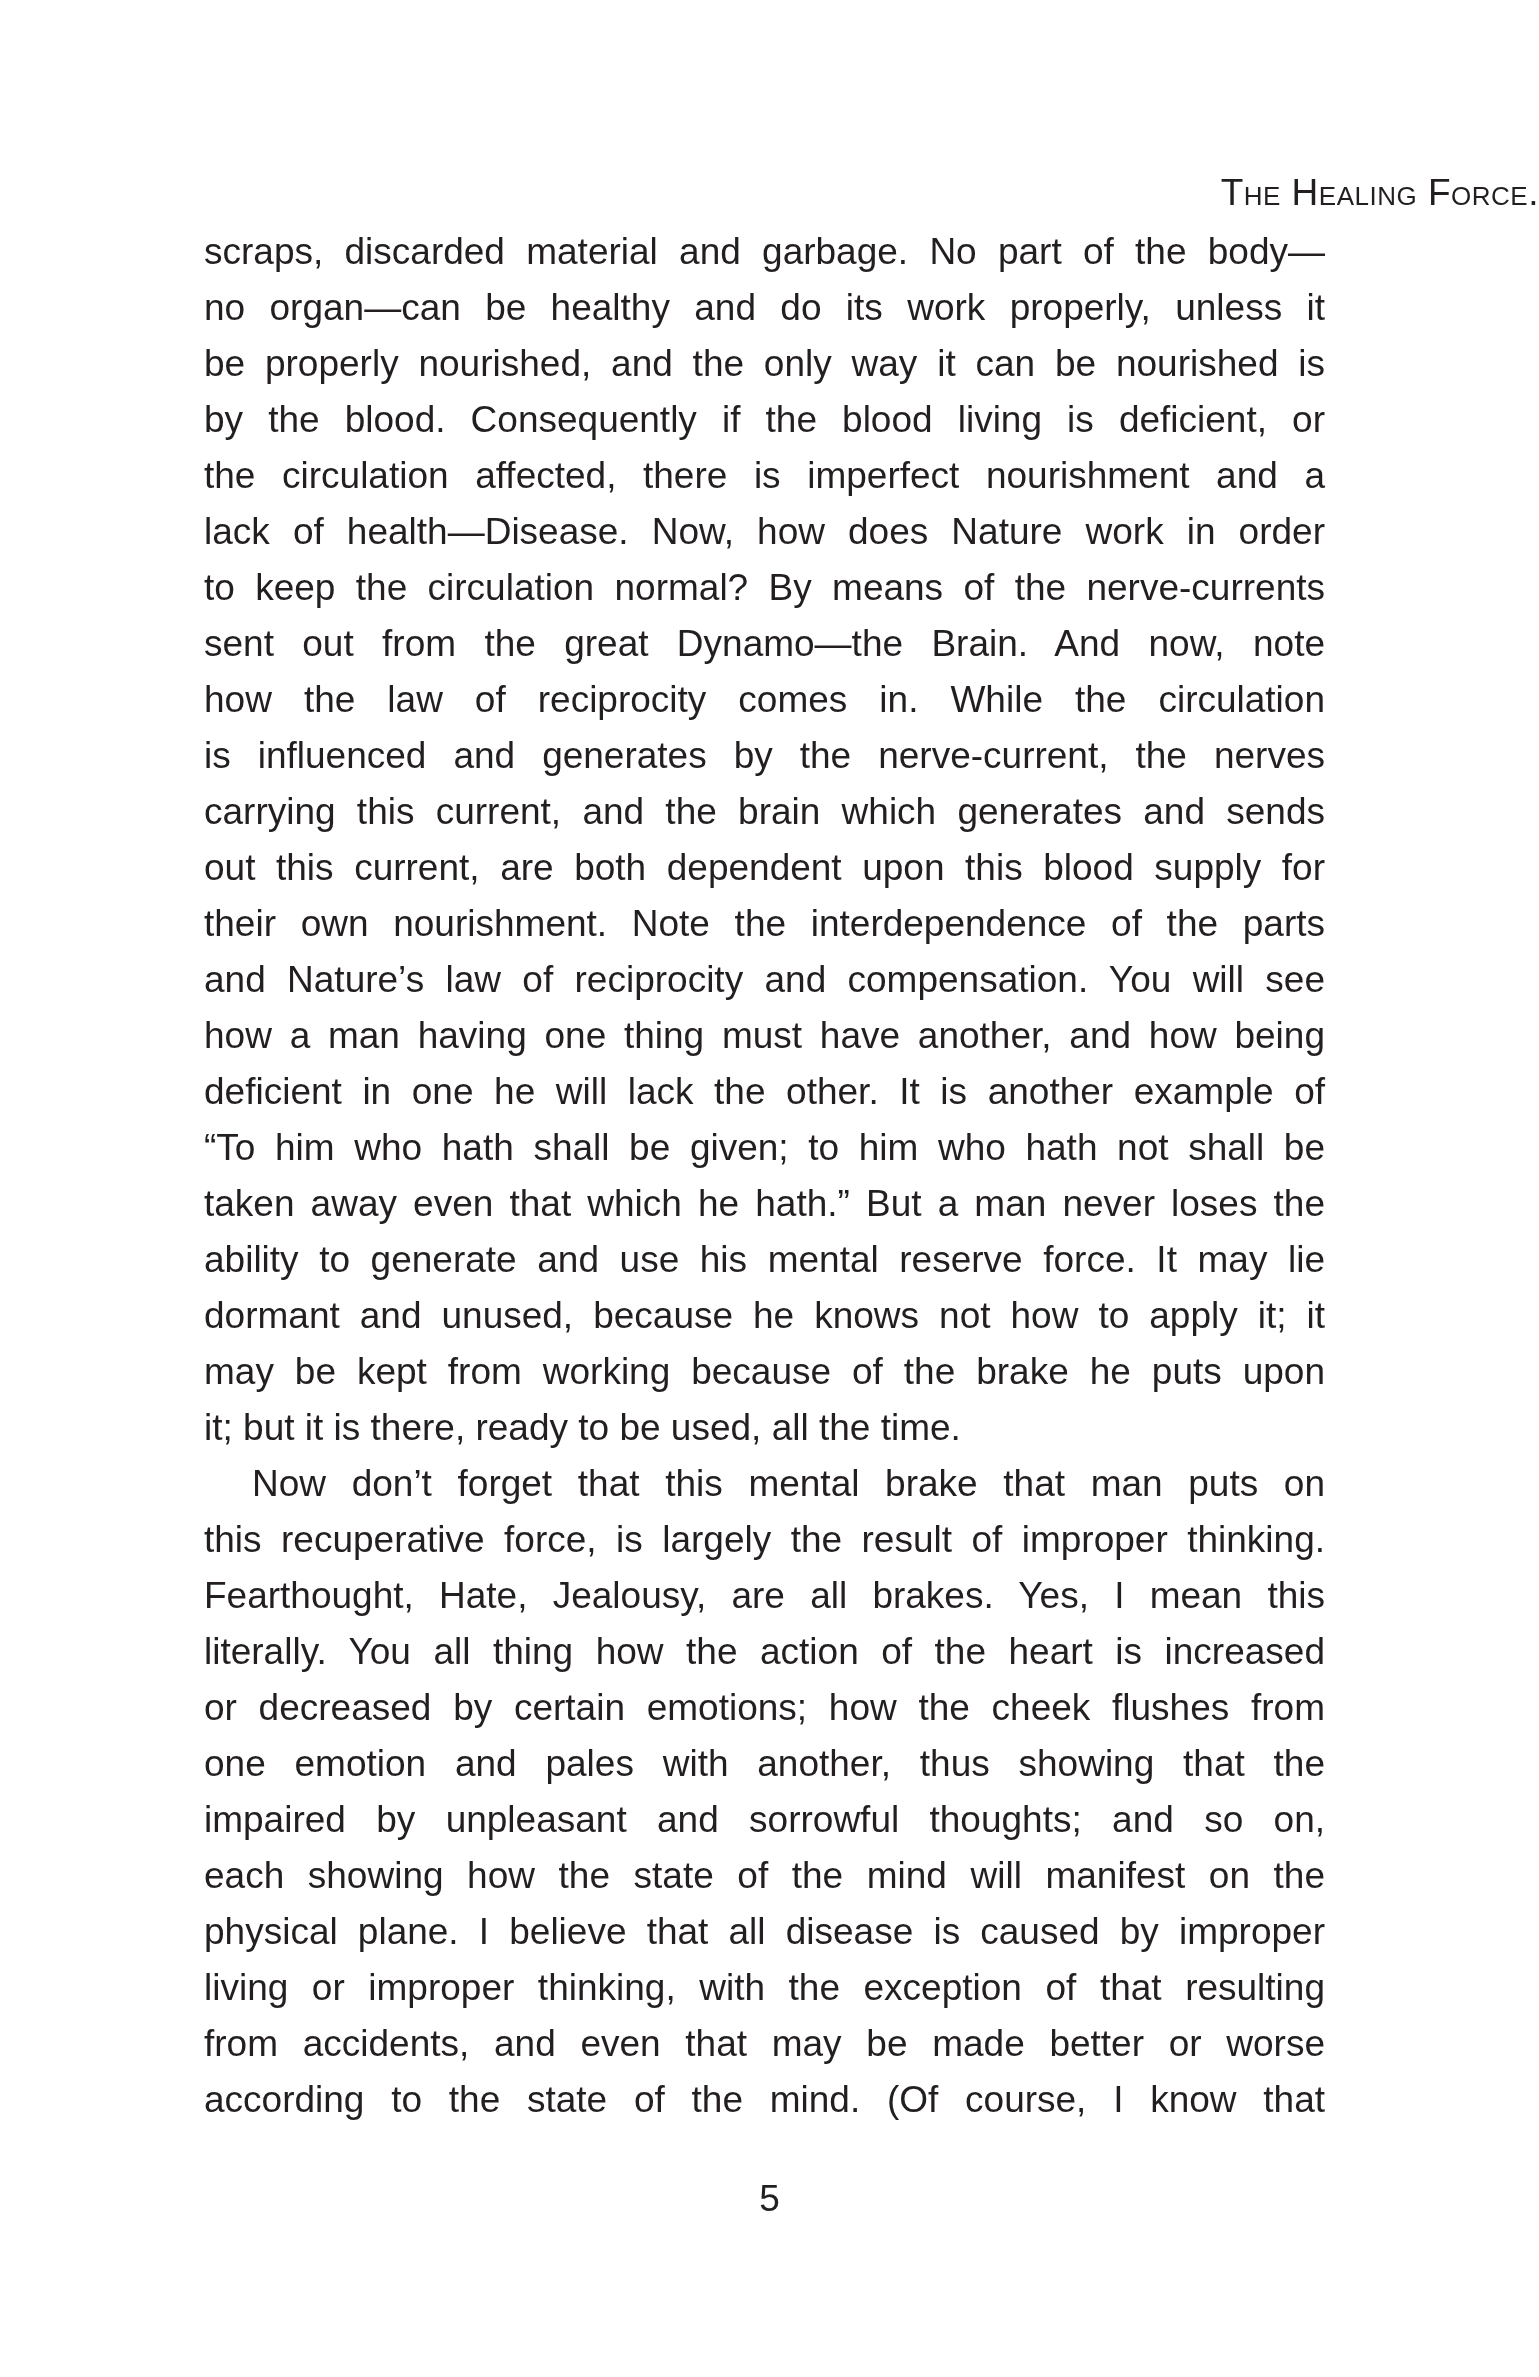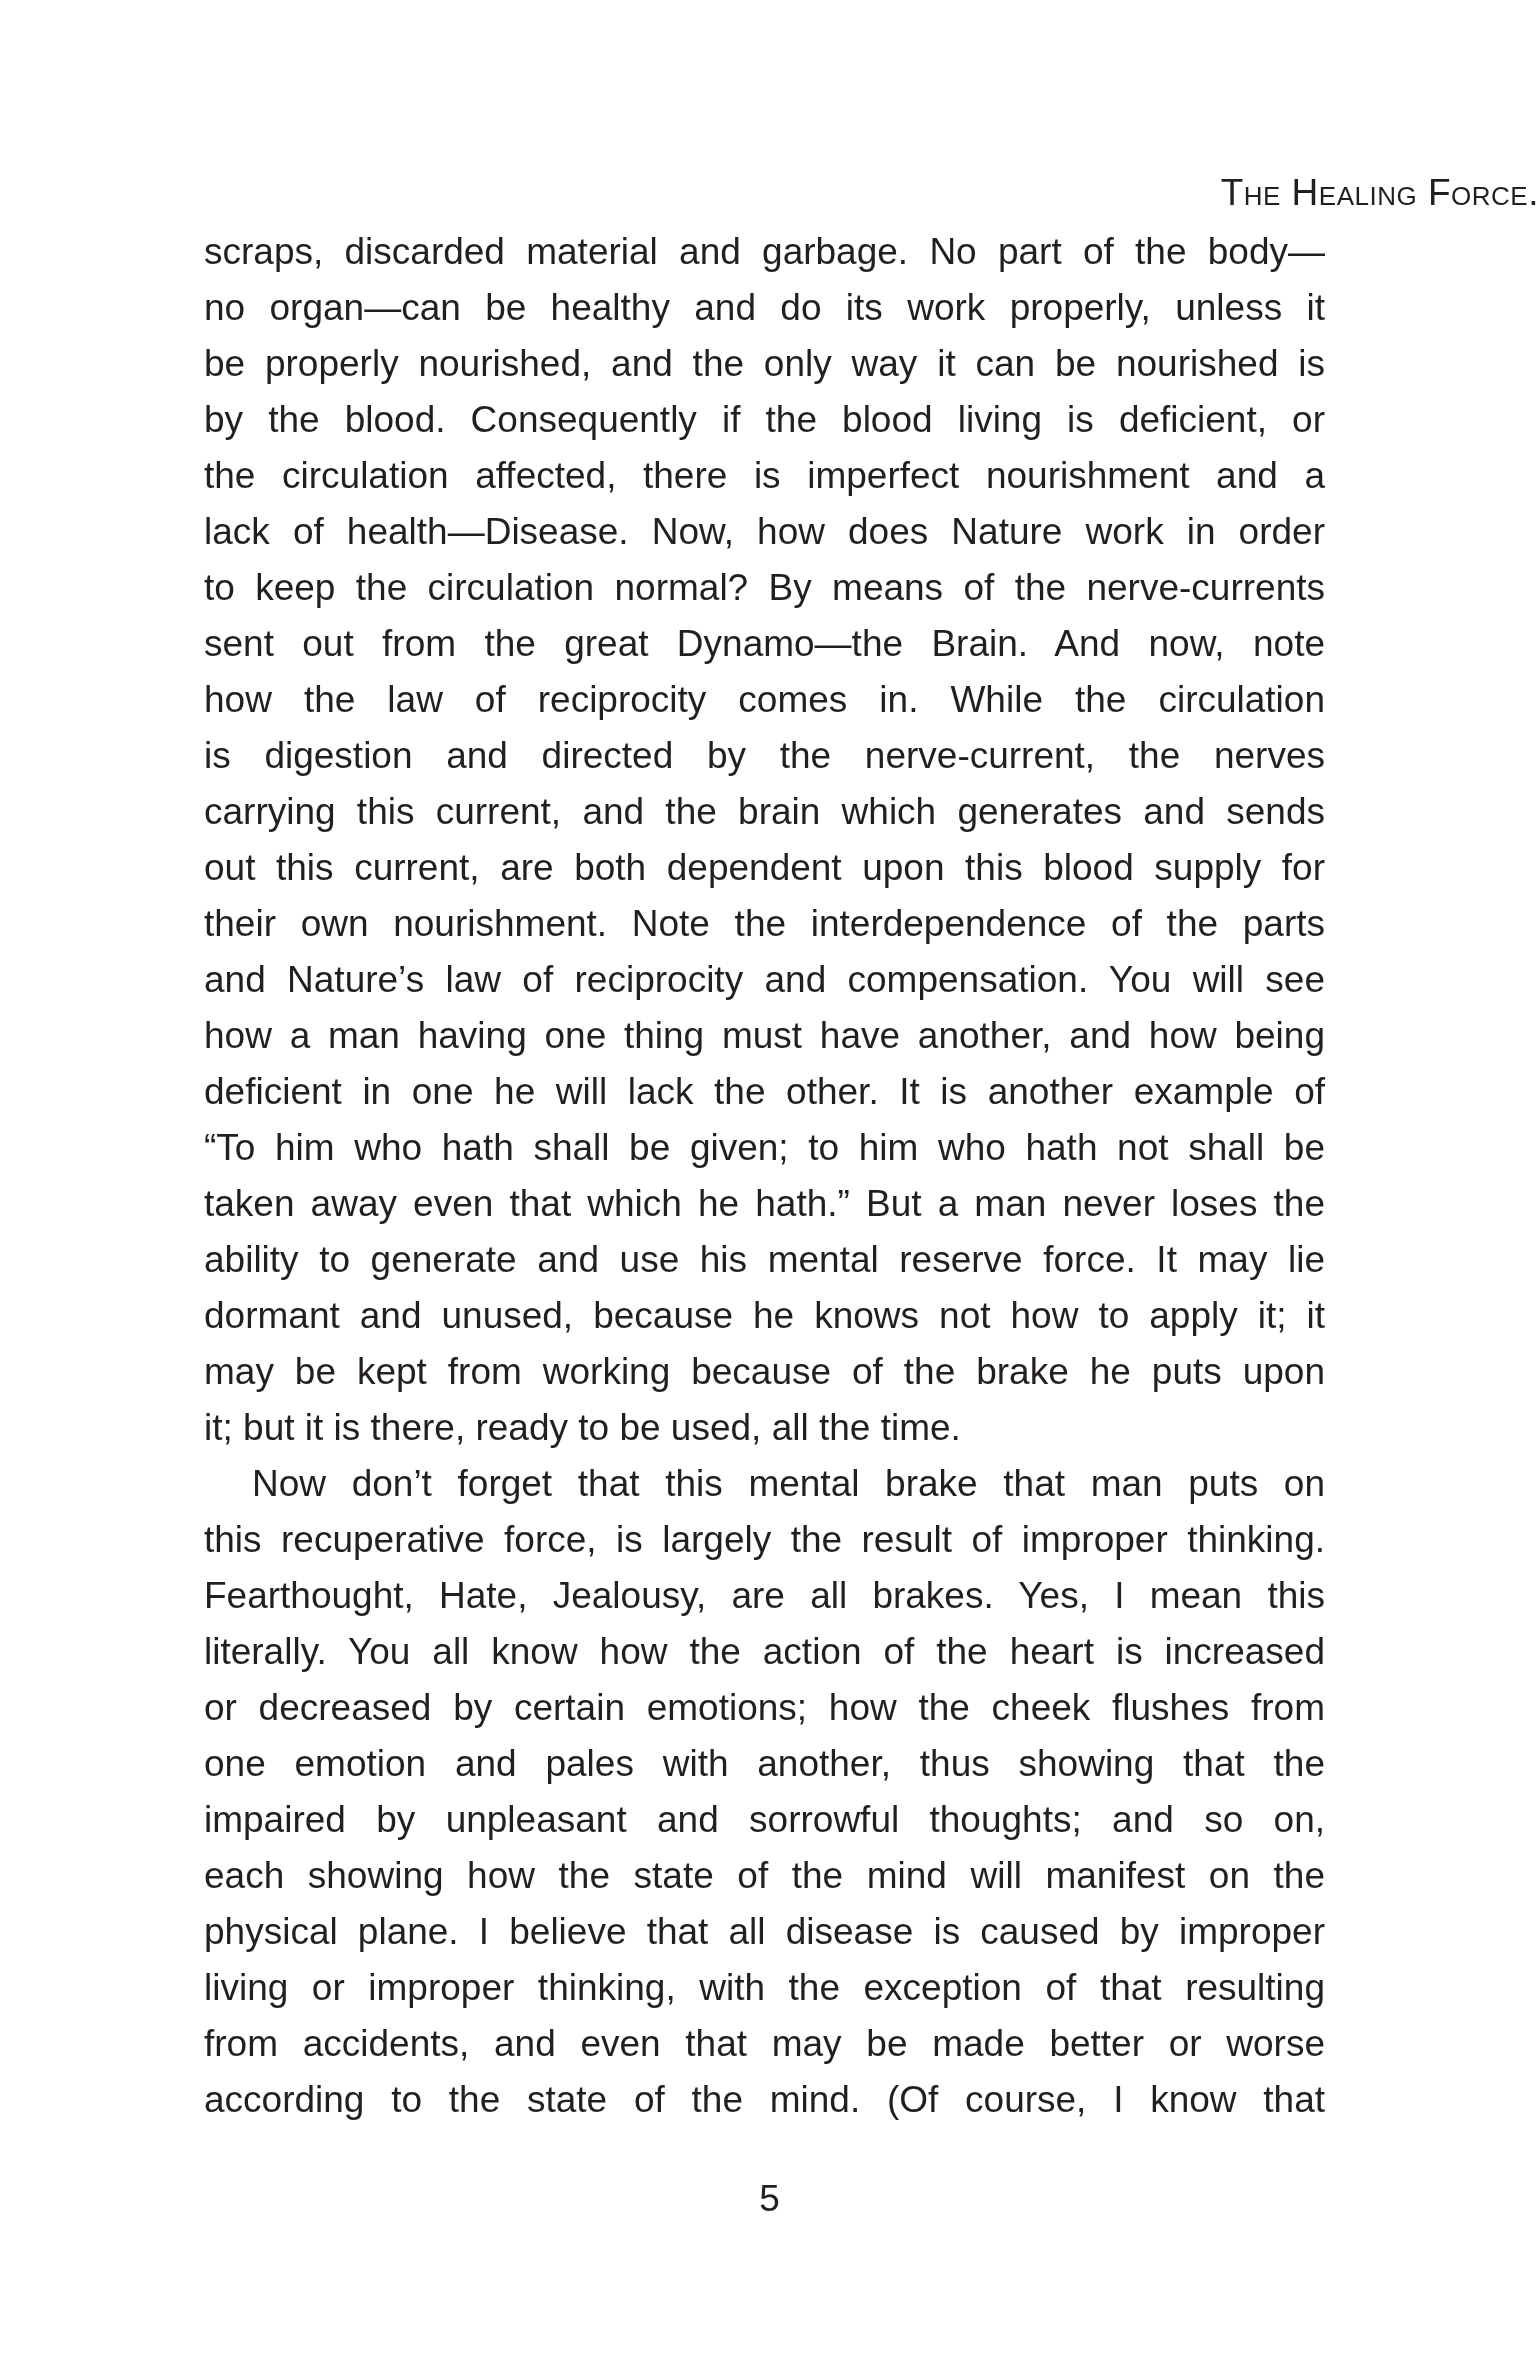--- a/index.html
+++ b/index.html
@@ -22,39 +22,39 @@
     <div>
       <span class="line">scraps, discarded material and garbage. No part of the body—</span>
       <span class="line">no organ—can be healthy and do its work properly, unless it</span>
       <span class="line">be properly nourished, and the only way it can be nourished is</span>
       <span class="line">by the blood. Consequently if the blood living is deficient, or</span>
       <span class="line">the circulation affected, there is imperfect nourishment and a</span>
       <span class="line">lack of health—Disease. Now, how does Nature work in order</span>
       <span class="line">to keep the circulation normal? By means of the nerve-currents</span>
       <span class="line">sent out from the great Dynamo—the Brain. And now, note</span>
       <span class="line">how the law of reciprocity comes in. While the circulation</span>
-      <span class="line">is digestion and directed by the nerve-current, the nerves</span>
+      <span class="line">is influenced and generates by the nerve-current, the nerves</span>
       <span class="line">carrying this current, and the brain which generates and sends</span>
       <span class="line">out this current, are both dependent upon this blood supply for</span>
       <span class="line">their own nourishment. Note the interdependence of the parts</span>
       <span class="line">and Nature’s law of reciprocity and compensation. You will see</span>
       <span class="line">how a man having one thing must have another, and how being</span>
       <span class="line">deficient in one he will lack the other. It is another example of</span>
       <span class="line">“To him who hath shall be given; to him who hath not shall be</span>
       <span class="line">taken away even that which he hath.” But a man never loses the</span>
       <span class="line">ability to generate and use his mental reserve force. It may lie</span>
       <span class="line">dormant and unused, because he knows not how to apply it; it</span>
       <span class="line">may be kept from working because of the brake he puts upon</span>
       <span class="line last">it; but it is there, ready to be used, all the time.</span>
     </div>
     <div>
       <span class="line indent">Now don’t forget that this mental brake that man puts on</span>
       <span class="line">this recuperative force, is largely the result of improper thinking.</span>
       <span class="line">Fearthought, Hate, Jealousy, are all brakes. Yes, I mean this</span>
-      <span class="line">literally. You all know how the action of the heart is increased</span>
+      <span class="line">literally. You all thing how the action of the heart is increased</span>
       <span class="line">or decreased by certain emotions; how the cheek flushes from</span>
       <span class="line">one emotion and pales with another, thus showing that the</span>
       <span class="line">impaired by unpleasant and sorrowful thoughts; and so on,</span>
       <span class="line">each showing how the state of the mind will manifest on the</span>
       <span class="line">physical plane. I believe that all disease is caused by improper</span>
       <span class="line">living or improper thinking, with the exception of that resulting</span>
       <span class="line">from accidents, and even that may be made better or worse</span>
       <span class="line">according to the state of the mind. (Of course, I know that</span>
     </div>
   </div>

